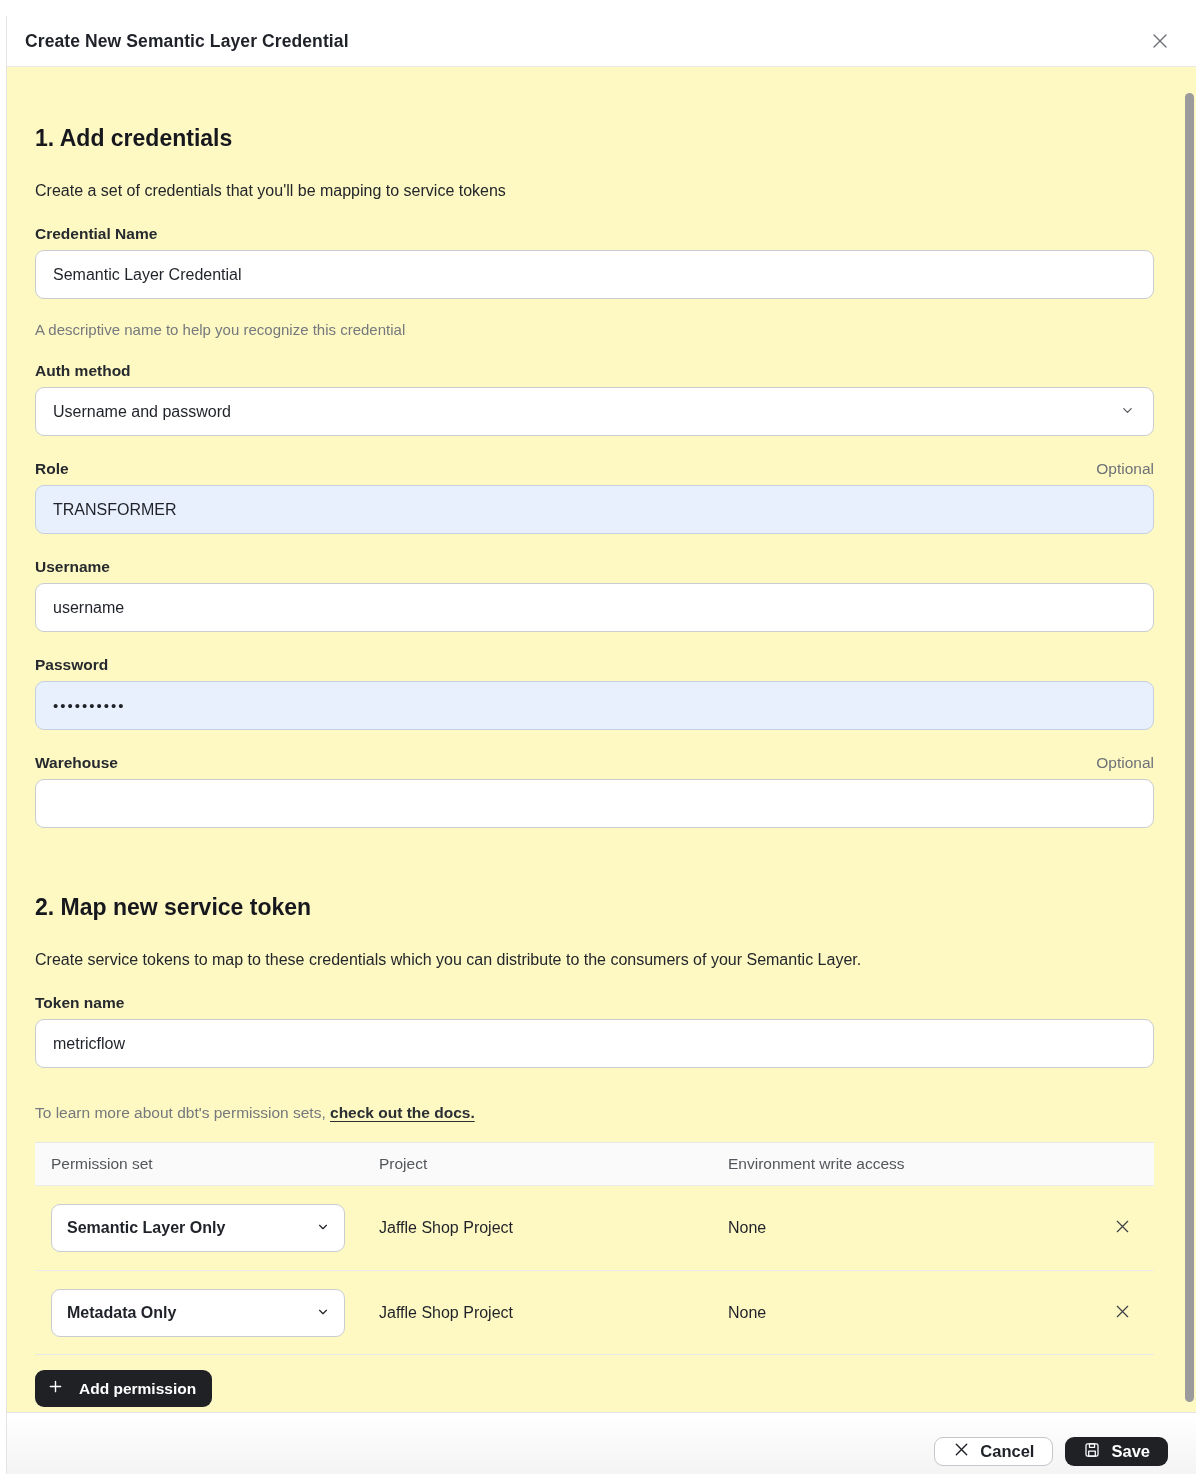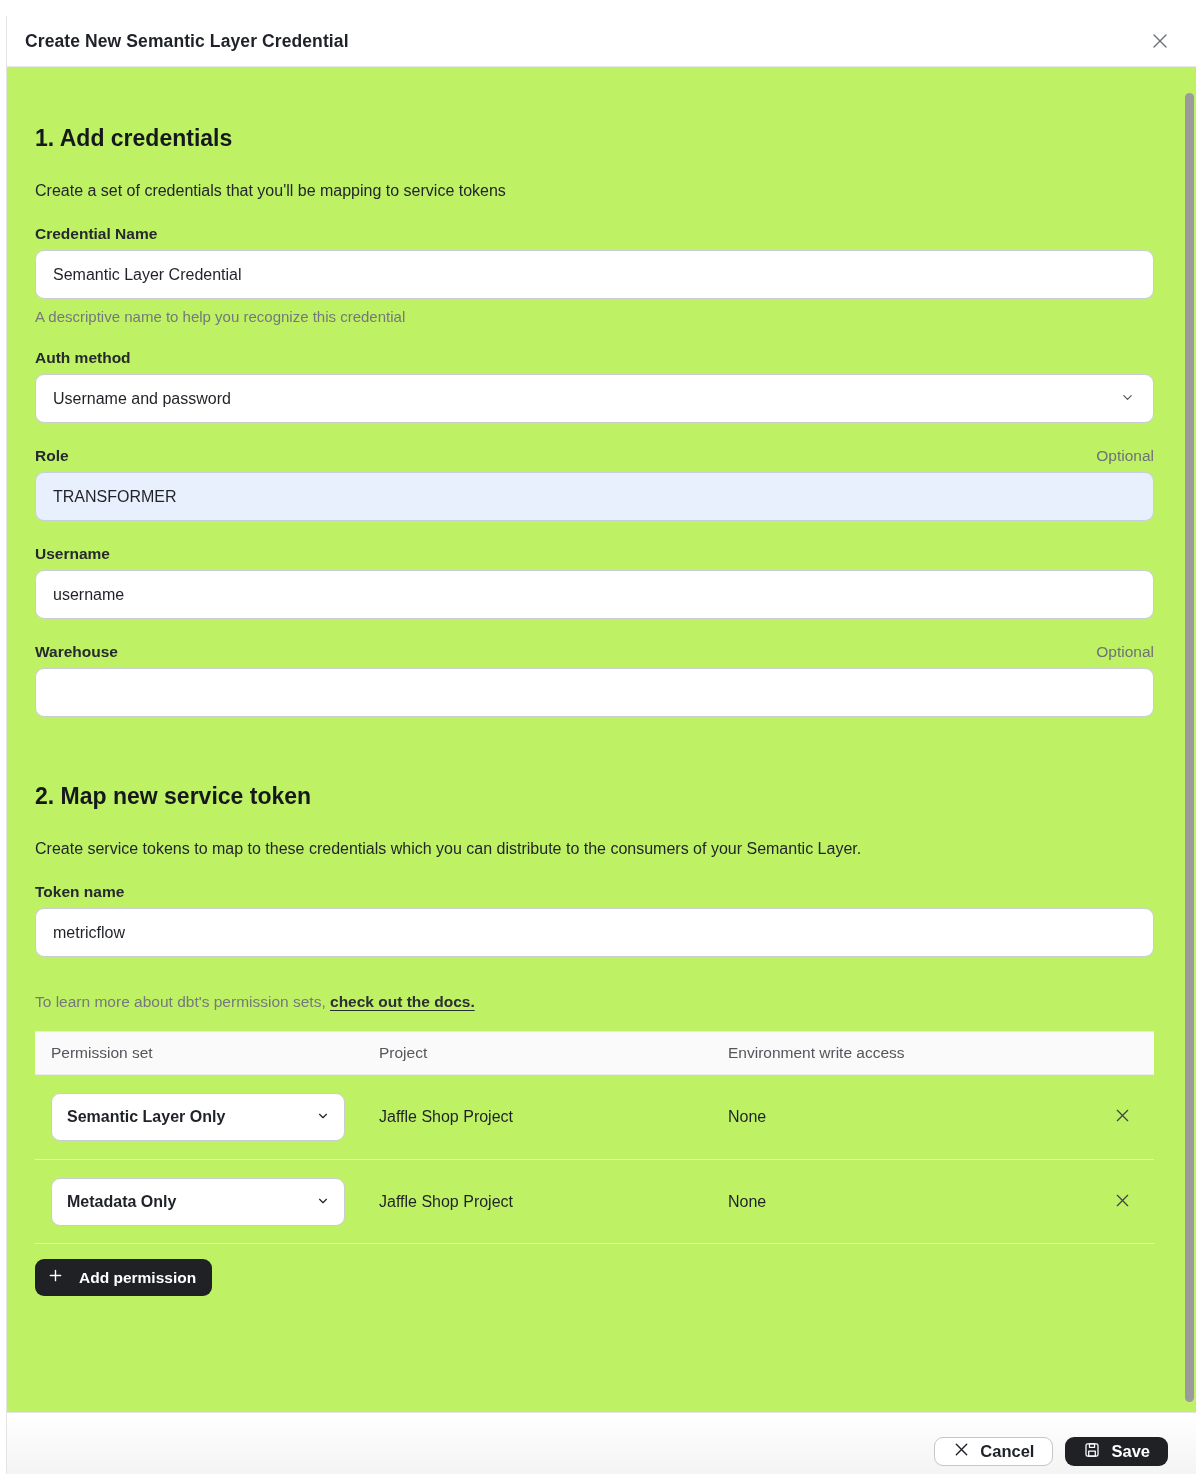--- a/index.html
+++ b/index.html
@@ -12,36 +12,36 @@
 
   
   .modal-header { height:51px; flex:0 0 51px; display:flex; align-items:center; justify-content:space-between;
                   padding:0 22px 0 18px; border-bottom:1px solid #e8e8e8; background:#fff; }
   .modal-title { font-size:17.5px; font-weight:700; color:#1f2228; letter-spacing:.1px; }
   .icon-btn { background:none; border:none; cursor:pointer; display:flex; align-items:center; justify-content:center;
               width:28px; height:28px; color:#6b6f76; }
   .icon-btn svg { display:block; }
 
   
-  .modal-body { flex:1 1 auto; padding:0 42px 0 28px; position:relative; background:#bef264; }
+  .modal-body { flex:1 1 auto; padding:0 42px 0 28px; position:relative; background:#fef9c3; }
   .section-heading { font-size:23px; font-weight:700; color:#16181d; line-height:30px; }
   .h1 { margin-top:56px; }
   .h2 { margin-top:64px; }
   .section-desc { margin-top:28px; font-size:16px; color:#23262b; line-height:20px; }
 
   .field { margin-top:24px; }
   .field-label-row { display:flex; align-items:baseline; justify-content:space-between; }
   .field-label { font-size:15.5px; font-weight:600; color:#26292e; }
   .optional { font-size:15.5px; color:#6e7277; font-weight:400; }
   .text-input { margin-top:7px; width:100%; height:49px; border:1px solid #c9ccd1; border-radius:9px;
                 padding:0 17px; font-size:16px; color:#1f2228; background:#fff; outline:none;
                 font-family:"Liberation Sans", sans-serif; }
   .text-input.autofill { background:#e8f0fe; border-color:#c6cfdf; }
   .text-input.password { letter-spacing:2px; font-size:15px; }
-  .helper { margin-top:9px; font-size:15px; color:#75787d; }
+  .helper { margin-top:22px; font-size:15px; color:#75787d; }
 
   .select-box { margin-top:7px; width:100%; height:49px; border:1px solid #c9ccd1; border-radius:9px;
                 display:flex; align-items:center; justify-content:space-between; padding:0 17px;
                 font-size:16px; color:#1f2228; background:#fff; cursor:pointer; }
   .select-box .chev { color:#595d63; margin-right:2px; }
 
   .docs-line { margin-top:36px; font-size:15.5px; color:#75787d; }
   .docs-line a { color:#2b2e33; font-weight:600; text-decoration:underline; text-underline-offset:3px; cursor:pointer; }
 
   
@@ -125,20 +125,24 @@
           <span class="optional">Optional</span>
         </div>
         <input class="text-input autofill" type="text" value="TRANSFORMER" style="">
       </div>
 
       <div class="field">
         <div class="field-label">Username</div>
         <input class="text-input" type="text" value="username" style="">
       </div>
 
+      <div class="field">
+        <div class="field-label">Password</div>
+        <input class="text-input autofill password" type="text" value="••••••••••" style="">
+      </div>
 
       <div class="field">
         <div class="field-label-row">
           <span class="field-label">Warehouse</span>
           <span class="optional">Optional</span>
         </div>
         <input class="text-input" type="text" value="" style="">
       </div>
 
       <div class="section-heading h2">2. Map new service token</div>

